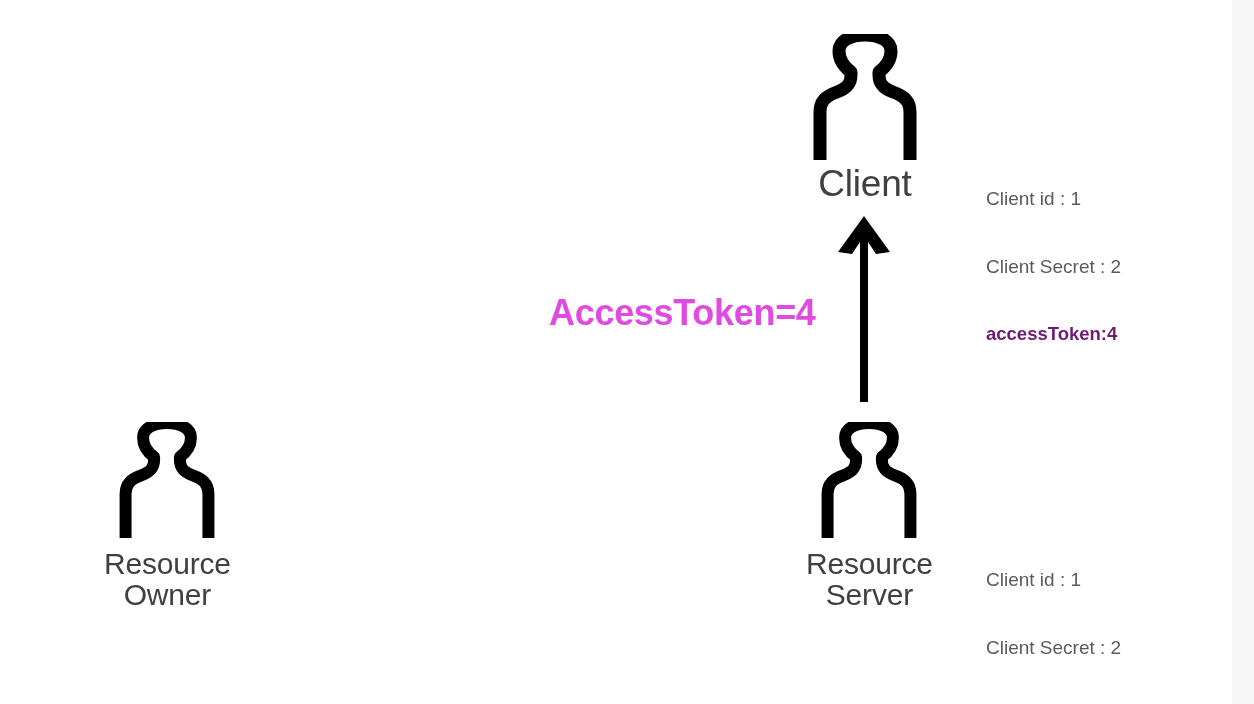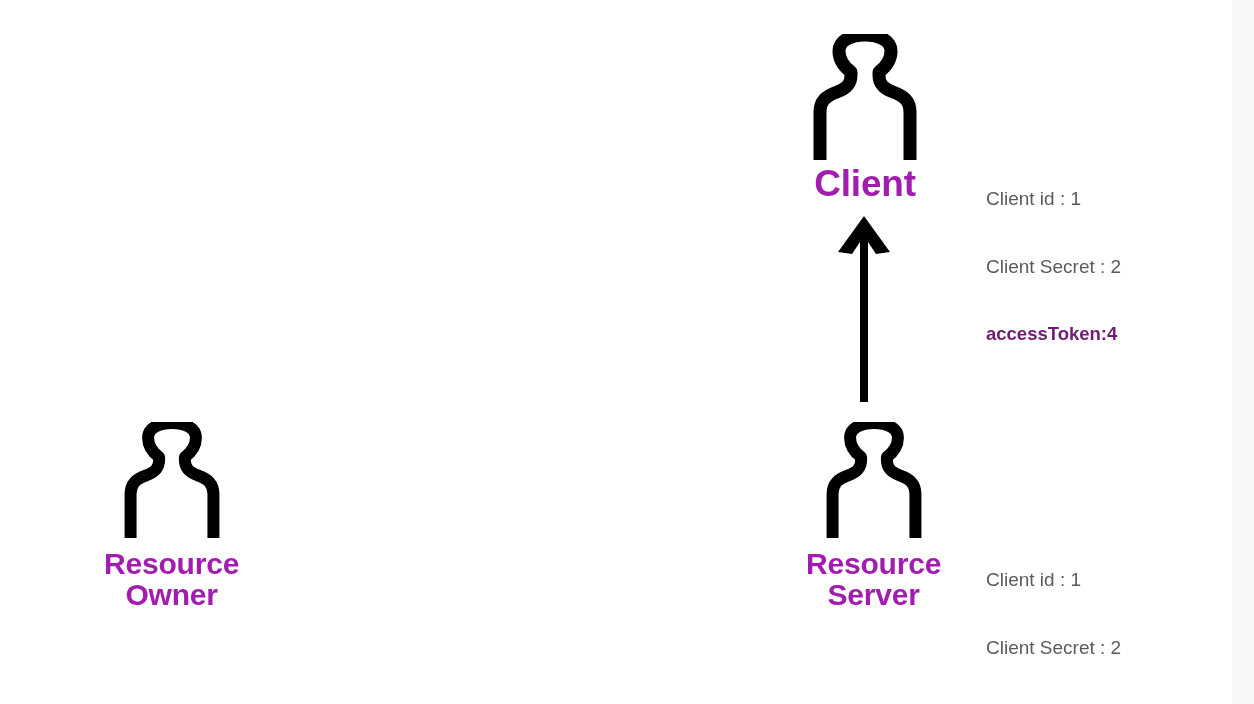--- a/index.html
+++ b/index.html
@@ -32,22 +32,22 @@
   .actor {
     position: absolute;
     display: flex;
     flex-direction: column;
     align-items: center;
   }
   .actor .person {
     display: block;
   }
   .actor .actor-label {
-    font-weight: bold;
-    color: #a21caf;
+    font-weight: normal;
+    color: #404040;
     text-align: center;
     line-height: 1.04;
     letter-spacing: -0.2px;
     white-space: pre-line;
   }
 
   #actor-client {
     left: 806px;
     top: 34px;
   }
@@ -154,20 +154,21 @@
     <span class="ann-line">Client Secret : 2</span>
     <span class="ann-line token">accessToken:4</span>
   </div>
 
   <div id="flow-arrow">
     <svg width="64" height="188" viewBox="0 0 64 188" xmlns="http://www.w3.org/2000/svg">
       <path d="M 32 2 L 58 38 L 44 40 L 36 28 L 36 188 L 28 188 L 28 28 L 20 40 L 6 38 Z" fill="#000000"></path>
     </svg>
   </div>
 
+  <div id="arrow-label">AccessToken=4</div>
 
   <div class="actor" id="actor-resource-owner">
     <span class="person">
       <svg width="118" height="116" viewBox="0 0 118 126" xmlns="http://www.w3.org/2000/svg">
         <path d="M 14 126
                  L 14 78
                  C 14 67 20 62 31 58
                  C 42 54 45 49 45 41
                  L 45 38
                  C 37 32 33 24 33 17

